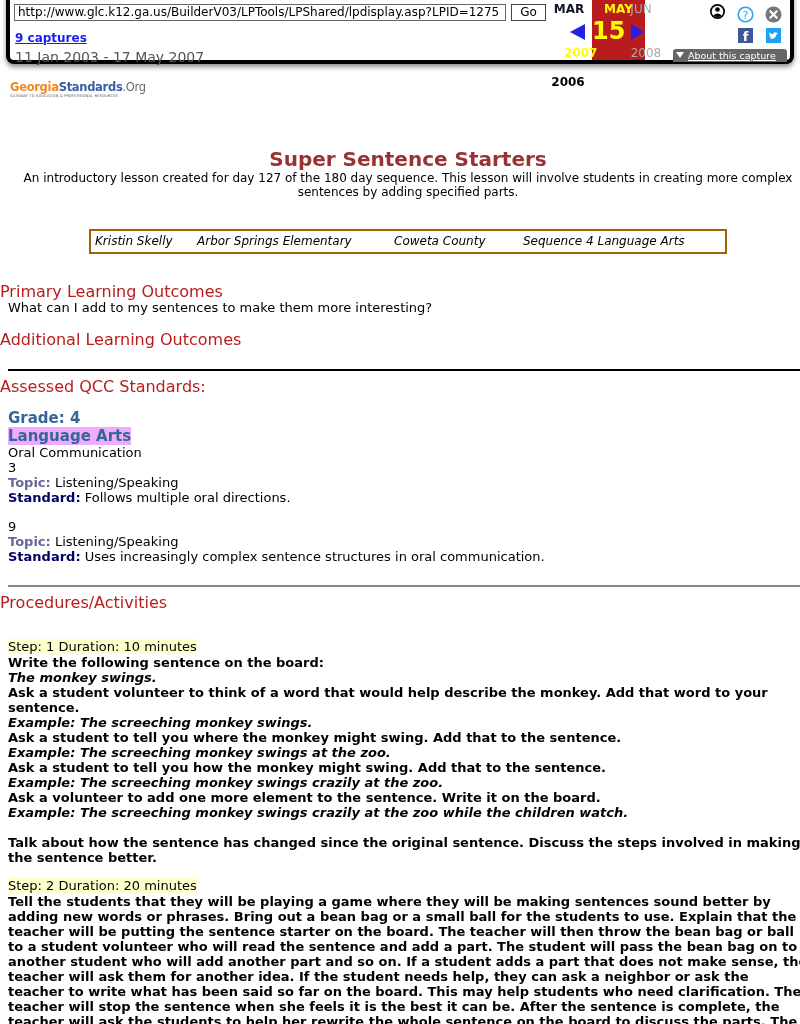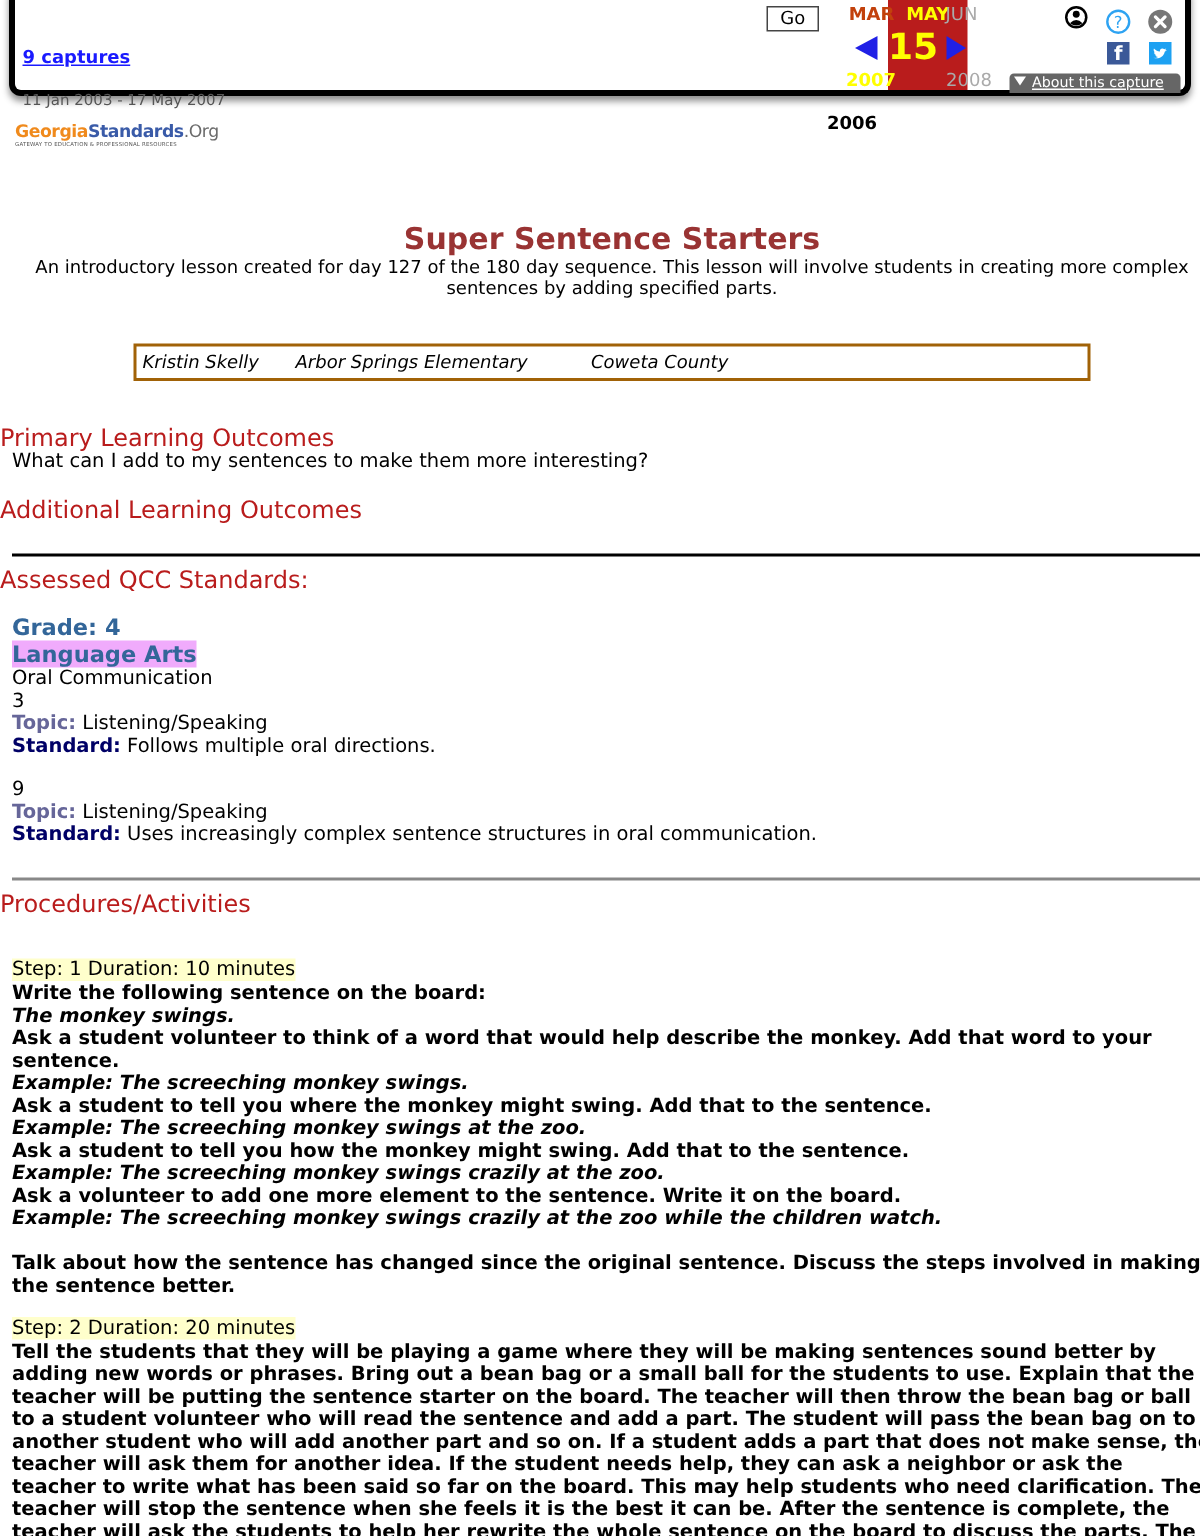--- a/index.html
+++ b/index.html
@@ -5,23 +5,23 @@
   * { box-sizing: border-box; }
   html, body { margin: 0; padding: 0; background: #ffffff; }
   body { width: 800px; height: 1024px; overflow: hidden; position: relative; font-family: "DejaVu Sans", sans-serif; color: #000; }
 
   
   #wm-toolbar { position: absolute; left: 0; top: 0; width: 800px; height: 68px; }
   #wm-inner { position: absolute; left: 6px; top: -6px; width: 788px; height: 70px; background: #fff; border: 4px solid #000; border-top: none; border-radius: 0 0 8px 8px; box-shadow: 0 3px 5px rgba(0,0,0,0.45); }
   #wm-url { position: absolute; left: 14px; top: 4px; width: 492px; height: 17px; border: 1px solid #666; font-family: "DejaVu Sans", sans-serif; font-size: 12px; padding: 0 3px; line-height: 15px; white-space: nowrap; overflow: hidden; color: #000; background: #fff; }
   #wm-go { position: absolute; left: 511px; top: 4px; width: 35px; height: 17px; border: 1px solid #444; background: #fff; font-family: "DejaVu Sans", sans-serif; font-size: 12px; line-height: 15px; text-align: center; padding: 0; color: #000; }
   #wm-captures { position: absolute; left: 15px; top: 31px; font-size: 12px; font-weight: bold; color: #1a1aff; text-decoration: underline; }
-  #wm-range { position: absolute; left: 15px; top: 62px; font-size: 10px; color: #555; }
+  #wm-range { position: absolute; left: 15px; top: 49px; font-size: 14px; color: #555; }
   .wm-month { position: absolute; top: 2px; font-size: 12px; font-weight: bold; text-align: center; width: 40px; }
-  #wm-mar { left: 549px; color: #c2410c; margin-left: 12px; }
+  #wm-mar { left: 549px; color: #0f172a; }
   #wm-may { left: 592px; color: #ffff00; background: #b91c1c; width: 53px; height: 60px; top: 0; padding-top: 2px; }
   #wm-jun { left: 621px; color: #aaa; font-weight: normal; }
   #wm-day { position: absolute; left: 592px; top: 16px; width: 33px; text-align: center; font-size: 24px; font-weight: bold; color: #ffff00; line-height: 30px; }
   .wm-year { position: absolute; top: 46px; font-size: 12px; font-weight: bold; width: 40px; text-align: center; }
   #wm-y2006 { left: 548px; color: #000; margin-top: 29px; }
   #wm-y2007 { left: 564px; width: 33px; color: #ffff00; }
   #wm-y2008 { left: 626px; color: #aaa; font-weight: normal; }
   #wm-prev { position: absolute; left: 570px; top: 24px; width: 0; height: 0; border-top: 8px solid transparent; border-bottom: 8px solid transparent; border-right: 15px solid #2020e6; }
   #wm-next { position: absolute; left: 631px; top: 24px; width: 0; height: 0; border-top: 8px solid transparent; border-bottom: 8px solid transparent; border-left: 13px solid #2020e6; }
   #wm-about { position: absolute; left: 673px; top: 49px; width: 114px; height: 13px; background: #666; border-radius: 3px 3px 0 0; color: #fff; font-size: 9.5px; line-height: 13px; padding-left: 3px; white-space: nowrap; }
@@ -59,20 +59,21 @@
   #proc-title { font-family: "DejaVu Sans", sans-serif; }
   .step-hdr { position: absolute; left: 8px; font-size: 13px; background: #ffffcc; color: #000; white-space: nowrap; }
   .proc-line { position: absolute; left: 8px; font-size: 13px; font-weight: bold; white-space: nowrap; line-height: 15px; }
   .proc-line.it { font-style: italic; }
 </style>
 </head>
 <body>
 
 <div id="wm-toolbar">
   <div id="wm-inner"></div>
+  <div id="wm-url">http://www.glc.k12.ga.us/BuilderV03/LPTools/LPShared/lpdisplay.asp?LPID=1275</div>
   <button id="wm-go">Go</button>
   <div id="wm-captures">9 captures</div>
   <div id="wm-range">11 Jan 2003 - 17 May 2007</div>
 
   <div id="wm-may" class="wm-month">MAY</div>
   <div id="wm-mar" class="wm-month">MAR</div>
   <div id="wm-jun" class="wm-month">JUN</div>
   <div id="wm-day">15</div>
   <div id="wm-prev"></div>
   <div id="wm-next"></div>
@@ -114,20 +115,21 @@
   <div class="tag">GATEWAY TO EDUCATION &amp; PROFESSIONAL RESOURCES</div>
 </div>
 
 <div id="title">Super Sentence Starters</div>
 <div id="subtitle">An introductory lesson created for day 127 of the 180 day sequence. This lesson will involve students in creating more complex sentences by adding specified parts.</div>
 
 <div id="info-box">
   <span style="left:4px">Kristin Skelly</span>
   <span style="left:106px">Arbor Springs Elementary</span>
   <span style="left:303px">Coweta County</span>
+  <span style="left:432px">Sequence 4 Language Arts</span>
 </div>
 
 <div class="h-section" style="top:282px">Primary Learning Outcomes</div>
 <div class="body-text" style="top:300px">What can I add to my sentences to make them more interesting?</div>
 
 <div class="h-section" style="top:330px">Additional Learning Outcomes</div>
 
 <div class="rule" style="top:369px; height:2px; background:#000;"></div>
 
 <div class="h-section" style="top:377px">Assessed QCC Standards:</div>

